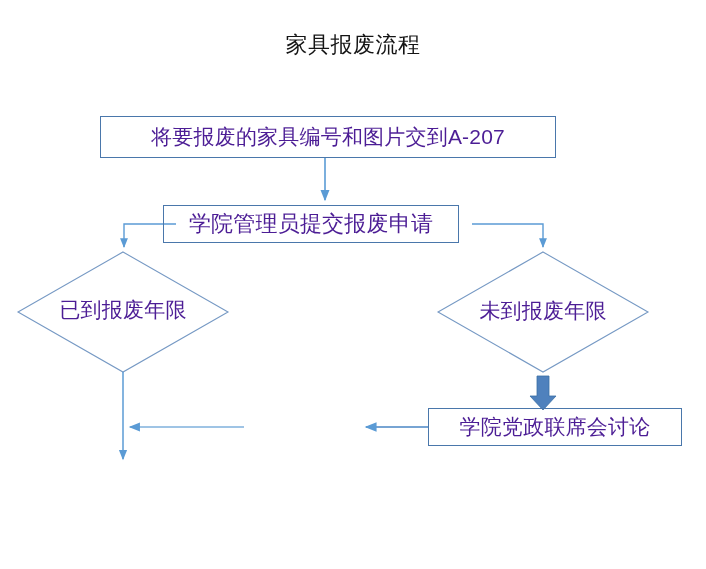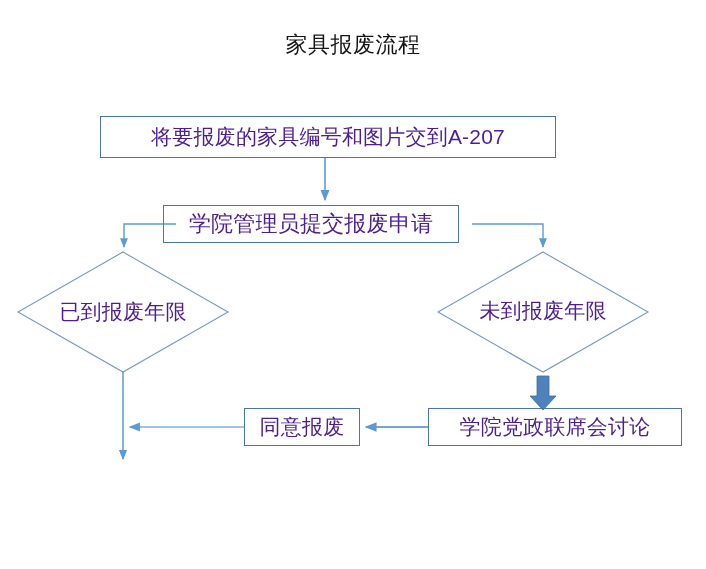--- a/index.html
+++ b/index.html
@@ -89,30 +89,27 @@
   </svg>
 
   <div class="node proc-box" style="left:100px; top:116px; width:456px; height:42px; font-size:21px;">
     <span>将要报废的家具编号和图片交到A-207</span>
   </div>
 
   <div class="node proc-box" style="left:163px; top:205px; width:296px; height:38px; font-size:22px;">
     <span>学院管理员提交报废申请</span>
   </div>
 
-  <div class="node diamond-label" style="left:18px; top:292px; width:210px; height:40px; font-size:21px;">
+  <div class="node diamond-label" style="left:18px; top:292px; width:210px; height:40px; font-size:21px;font-family:Liberation Mono, monospace;">
     <span>已到报废年限</span>
   </div>
 
   <div class="node diamond-label" style="left:438px; top:292px; width:210px; height:40px; font-size:21px;font-family:Liberation Serif, serif;">
     <span>未到报废年限</span>
   </div>
 
   <div class="node proc-box" style="left:428px; top:408px; width:254px; height:38px; font-size:21px;">
     <span>学院党政联席会讨论</span>
   </div>
 
-  <div class="node proc-box" style="left:244px; top:408px; width:116px; height:38px; font-size:21px;">
-    <span>同意报废</span>
-  </div>
 
 
 </div>
 
 </body></html>

